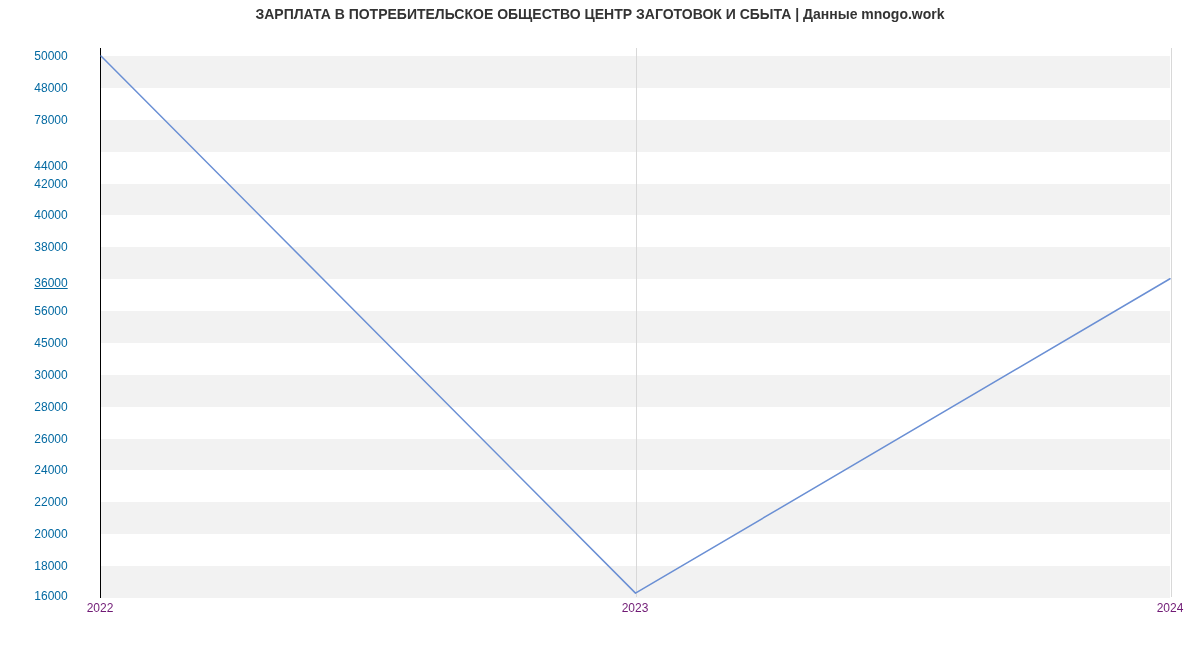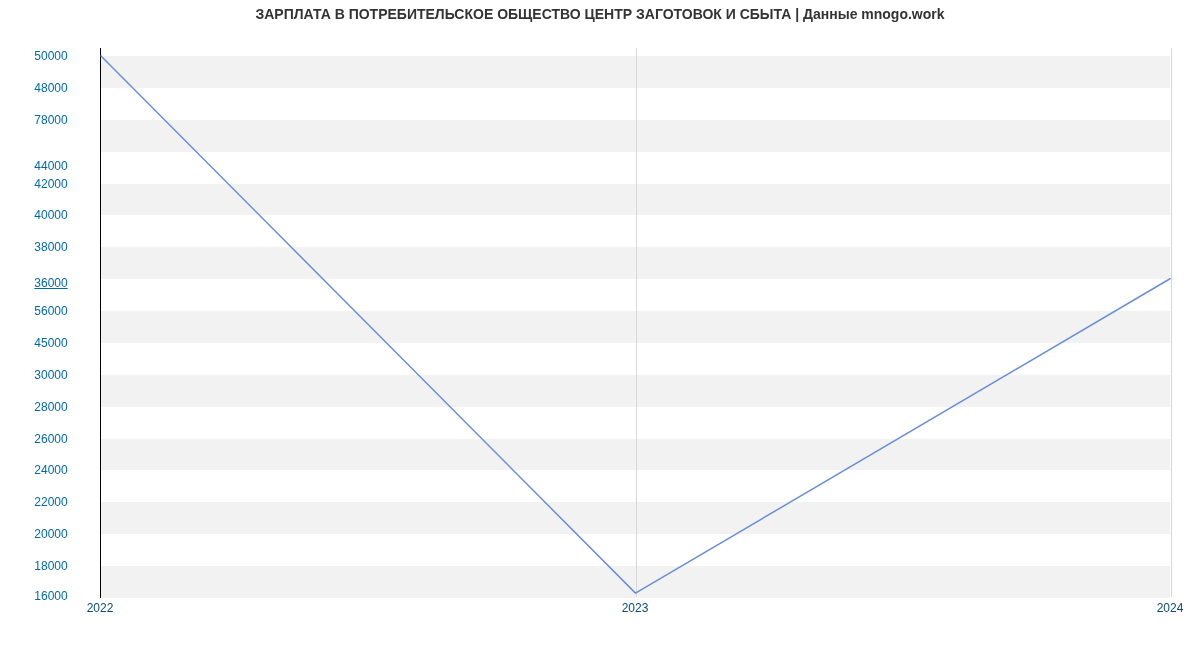--- a/index.html
+++ b/index.html
@@ -58,21 +58,21 @@
     line-height: 12px;
     transform: translateY(-6px);
     color: #0369a1;
   }
   .xtick {
     position: absolute;
     top: 602px;
     font-size: 12px;
     line-height: 12px;
     transform: translateX(-50%);
-    color: #0c4a6e;
+    color: #701a75;
   }
   svg.line-layer {
     position: absolute;
     left: 0;
     top: 0;
     width: 100%;
     height: 100%;
     overflow: visible;
   }
   .series-line {

